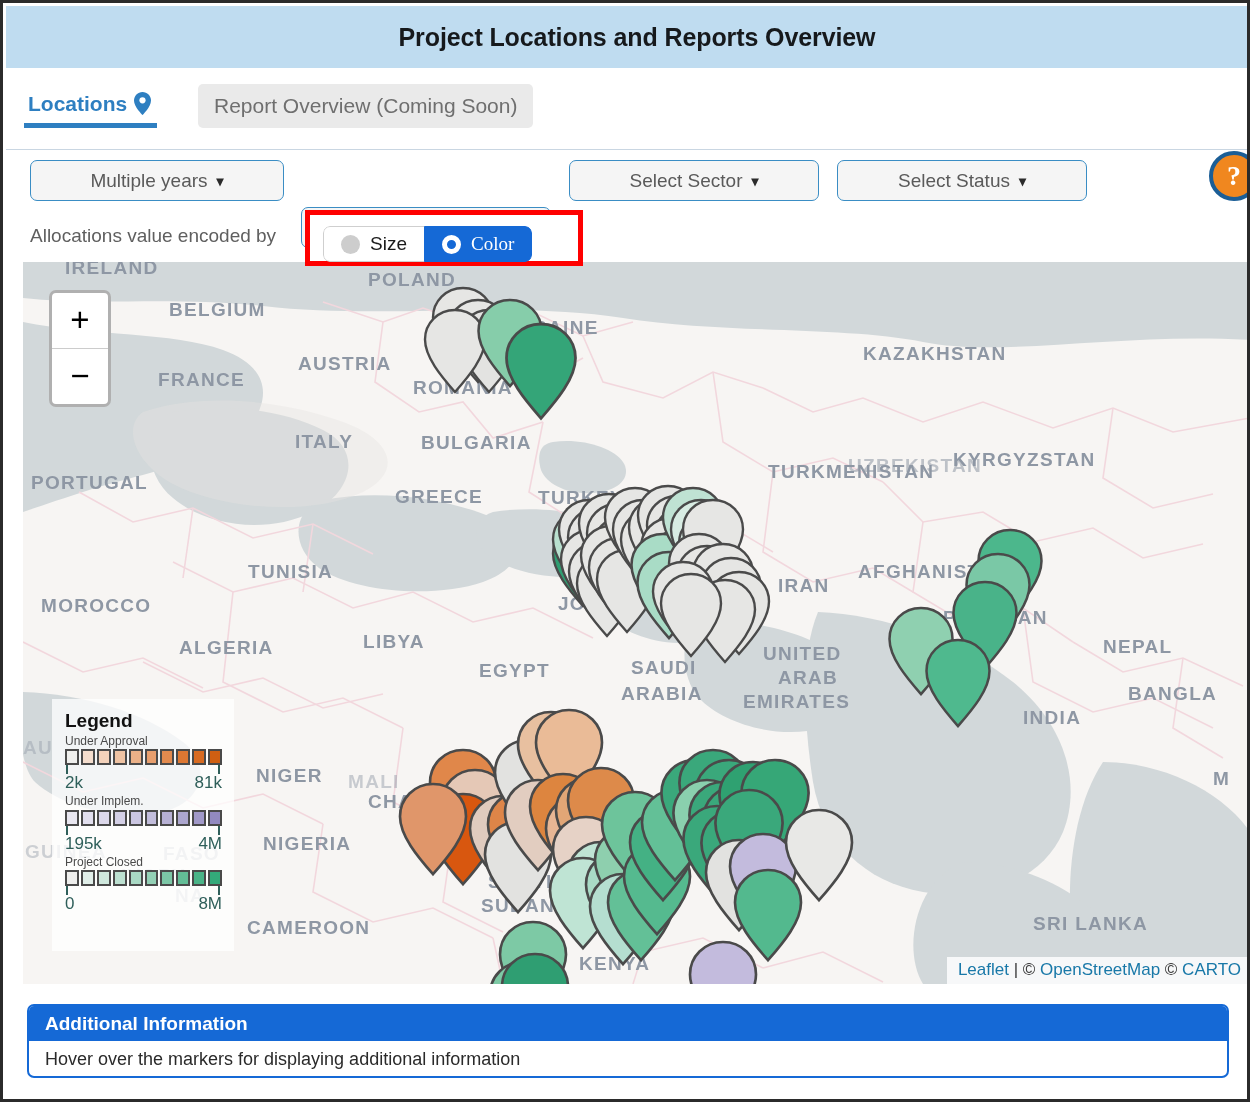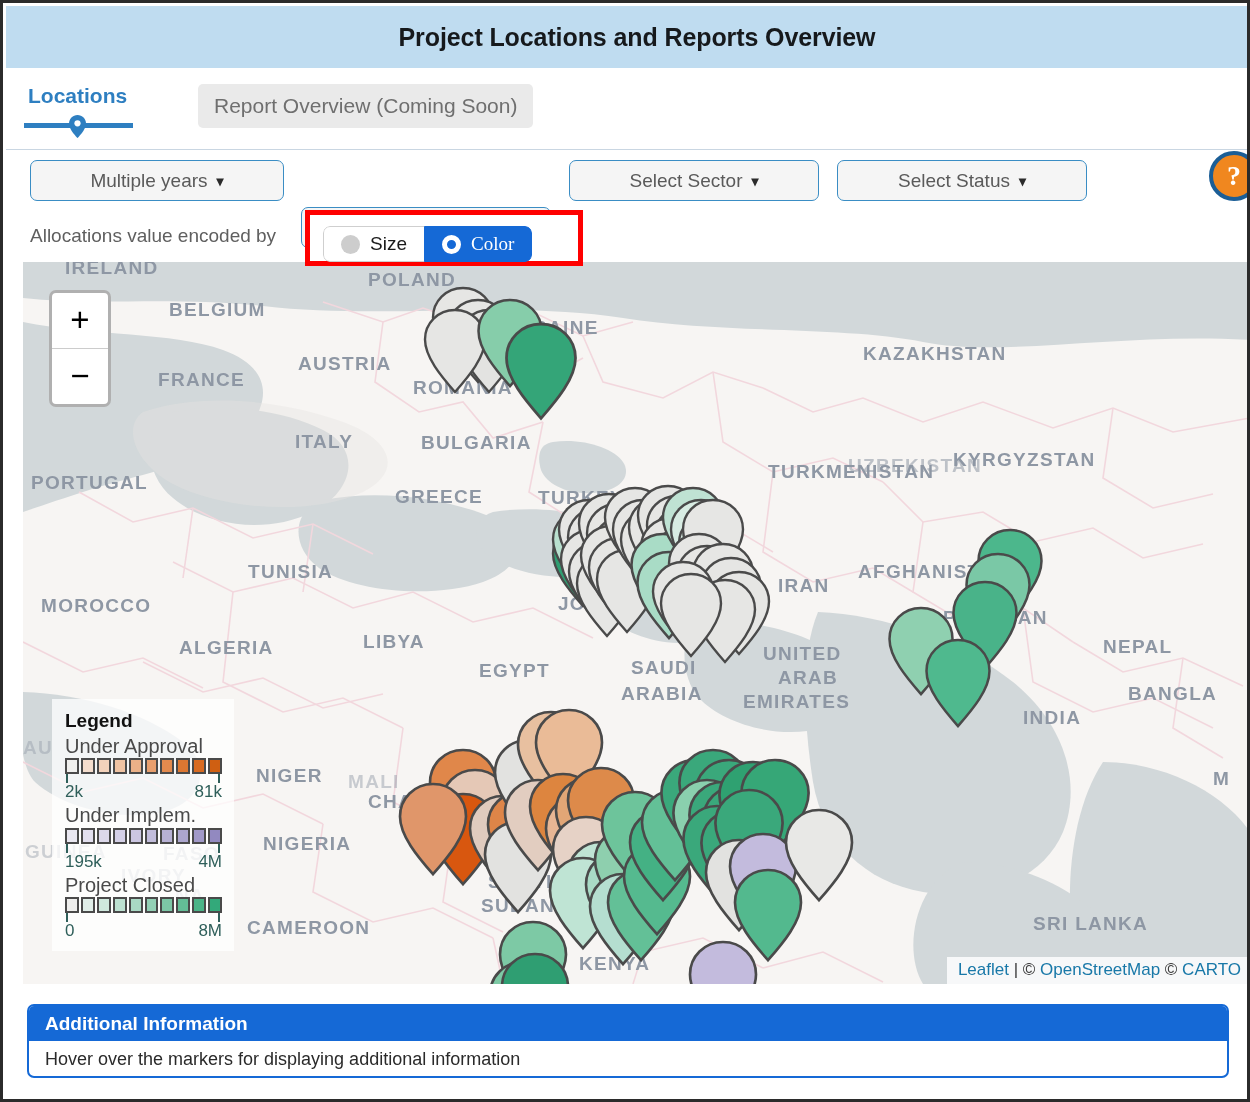--- a/index.html
+++ b/index.html
@@ -44,21 +44,21 @@
     height: 44px;
     display: flex; align-items: center; gap: 7px;
     padding: 0 16px;
     font-size: 21px;
     cursor: pointer;
   }
   #tab-locations {
     left: 18px;
     color: #2e7fc1; font-weight: bold;
     border-bottom: 5px solid #2e7fc1;
-    padding-left: 4px; padding-right: 6px; flex-direction: column;
+    padding-left: 4px; padding-right: 6px;
   }
   #tab-report {
     left: 192px;
     color: #6f6f6f;
     background: #eaeaea;
     border-radius: 5px;
   }
   .pin-icon { display: inline-block; width: 17px; height: 23px; }
 
   #help-badge {
@@ -174,21 +174,21 @@
   
   #legend {
     position: absolute; left: 29px; top: 437px;
     width: 182px; height: 252px;
     background: rgba(255,255,255,0.74);
     padding: 11px 12px 8px 13px;
     z-index: 20;
   }
   #legend-title { font-size: 19px; font-weight: bold; color: #111; margin-bottom: 3px; }
   .lg-block { margin-top: 2px; }
-  .lg-name { font-size: 20px; color: #4a4a4a; line-height: 1.12; }
+  .lg-name { font-size: 12px; color: #4a4a4a; line-height: 1.12; }
   .lg-swatches { display: flex; gap: 2px; margin-top: 1px; }
   .sw { width: 14px; height: 16px; border: 2px solid #4a4a4a; }
   .lg-scale {
     position: relative; height: 9px; margin-top: 0px;
   }
   .tick { position: absolute; top: 0; width: 2px; height: 9px; background: #2f5f5a; }
   .tick.left { left: 1px; }
   .tick.right { right: 2px; }
   .lg-vals {
     display: flex; justify-content: space-between;

